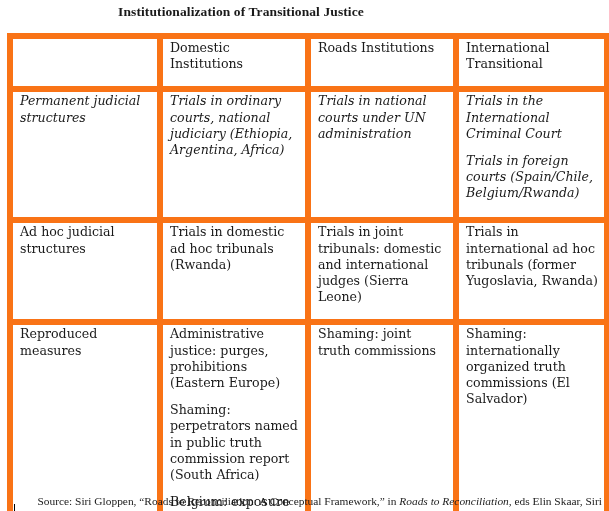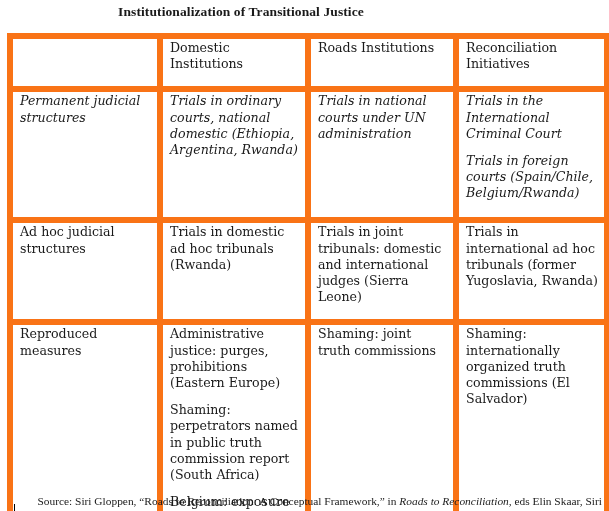--- a/index.html
+++ b/index.html
@@ -54,26 +54,26 @@
       <col class="c0">
       <col class="c1">
       <col class="c2">
       <col class="c3">
     </colgroup>
   <tbody>
       <tr class="row-head">
     <td class="col-sep"></td>
     <td>Domestic Institutions</td>
     <td>Roads Institutions</td>
-    <td>Reconciliation Initiatives</td>
+    <td>International Transitional</td>
   </tr>
   <tr class="row-perm">
     <td class="col-sep">Permanent judicial structures</td>
     <td>
-      <span class="para">Trials in ordinary courts, national domestic (Ethiopia, Argentina, Rwanda)</span>
+      <span class="para">Trials in ordinary courts, national judiciary (Ethiopia, Argentina, Africa)</span>
     </td>
     <td>
       <span class="para">Trials in national courts under UN administration</span>
     </td>
     <td>
       <span class="para">Trials in the International Criminal Court</span>
       <span class="para">Trials in foreign courts (Spain/Chile, Belgium/Rwanda)</span>
     </td>
   </tr>
   <tr class="row-adhoc">

